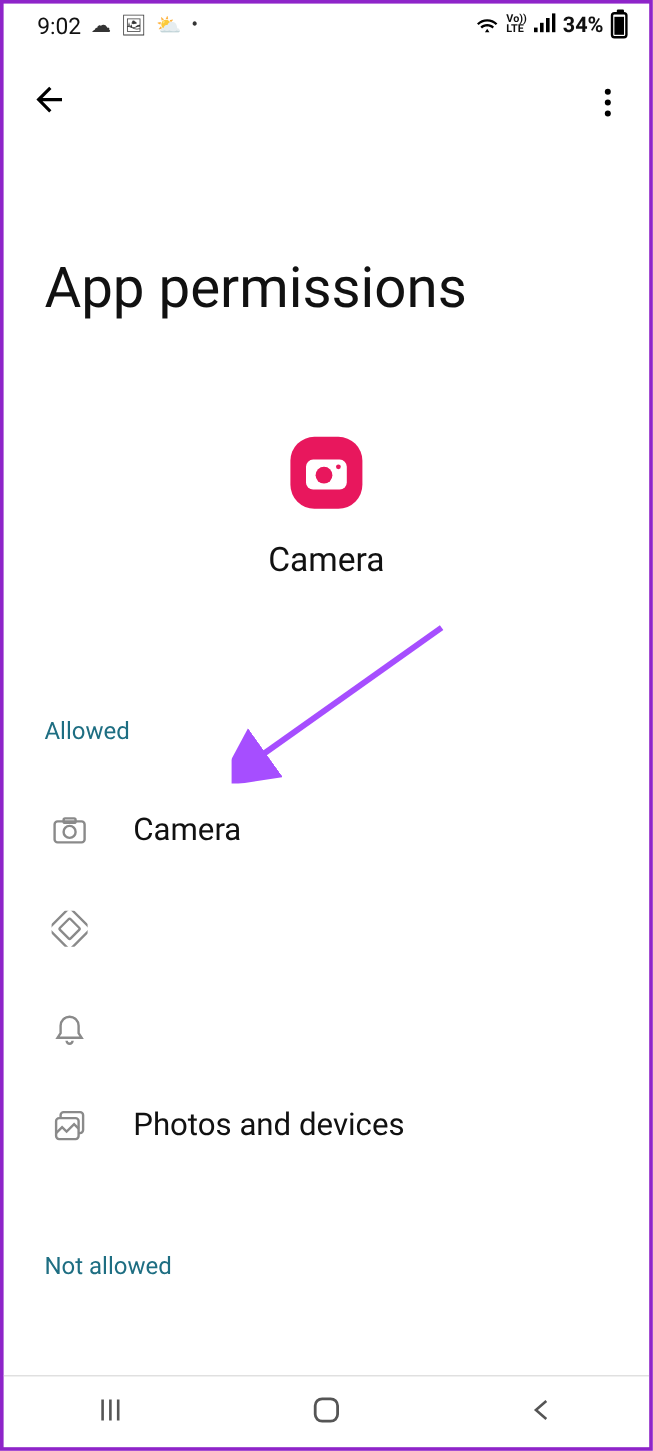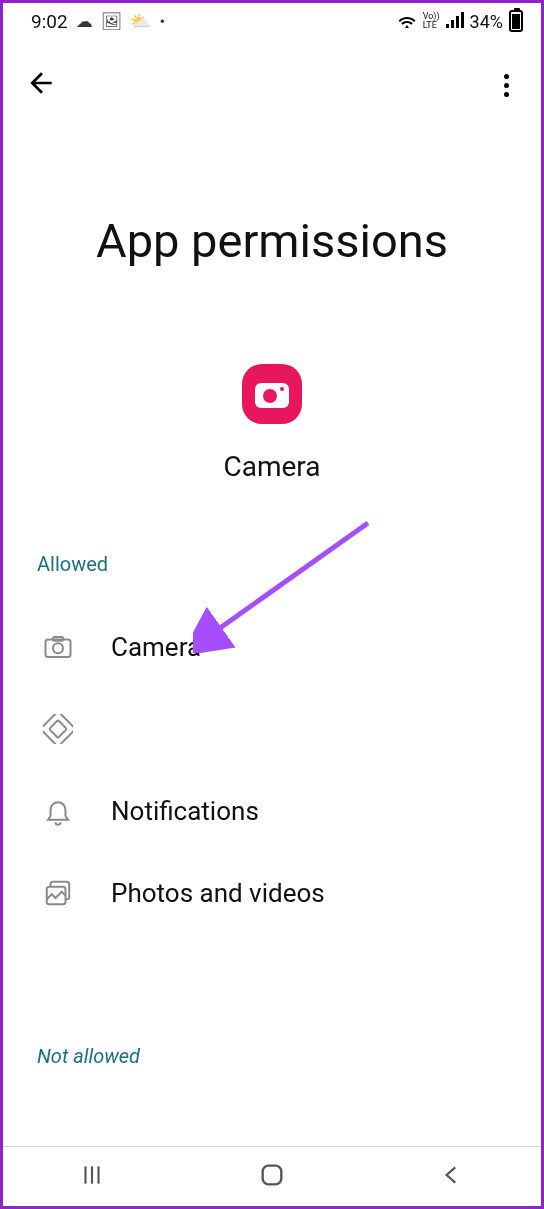--- a/index.html
+++ b/index.html
@@ -15,54 +15,54 @@
     
     .status-bar {
       height: 36px;
       display: flex;
       justify-content: space-between;
       align-items: center;
       padding: 0 18px 0 28px;
       color: #111;
     }
     .status-left { display: flex; align-items: center; gap: 8px; font-size: 19px; }
-    .status-right { display: flex; align-items: center; gap: 6px; font-size: 18px; font-weight: 400; }
+    .status-right { display: flex; align-items: center; gap: 6px; font-size: 18px; font-weight: 700; }
     .tiny-glyph { font-size: 17px; opacity: .85; }
     .tiny-text { font-size: 9px; line-height: 9px; }
     .battery {
       width: 14px; height: 22px; border: 2px solid #000; border-radius: 3px; position: relative;
     }
     .battery::before { content:""; position:absolute; top:-4px; left:3px; width:6px; height:3px; background:#000; border-radius:1px; }
     .battery::after { content:""; position:absolute; bottom:1px; left:1px; right:1px; height:83%; background:#000; }
 
     
     .app-bar {
       display: flex; justify-content: space-between; align-items: center;
       padding: 28px 22px 0 22px;
     }
     .dots { display:flex; flex-direction:column; gap:4px; padding:6px 10px; }
     .dots span { width:5px; height:5px; background:#000; border-radius:50%; }
 
     
-    .page-title { font-size: 47px; font-weight: 400; color: #111; padding: 110px 34px 0 34px; text-align: center; }
+    .page-title { font-size: 47px; font-weight: 400; color: #111; padding: 110px 34px 0 34px; }
 
     
     .app-identity { text-align: center; margin-top: 96px; }
     .app-icon-wrap { display:inline-block; }
     .app-icon {
       width: 60px; height: 60px; background: #e8175d; border-radius: 20px;
       display:flex; align-items:center; justify-content:center; margin: 0 auto;
     }
     .app-name { font-size: 28px; color:#111; margin-top: 26px; }
 
     
     .section-header {
-      font-size: 20px; color: #1e6e82; padding: 0 34px; margin-top: 69px;
-    }
-    .section-header.second { margin-top: 110px; font-style: italic; }
+      font-size: 20px; color: #1e6e82; padding: 0 34px; margin-top: 114px;
+    }
+    .section-header.second { margin-top: 64px; }
     .perm-list { margin-top: 30px; }
     .perm-row {
       display:flex; align-items:center; gap: 38px;
       padding: 26px 34px 26px 40px;
     }
     .perm-icon { width: 30px; height: 30px; color:#7a7a7a; flex-shrink:0; }
     .perm-label { font-size: 26px; color:#111; }
 
     
     .nav-bar {
@@ -162,32 +162,31 @@
     </span>
   </div>
 
   <div class="perm-row">
     <span class="perm-icon">
       <svg width="30" height="30" viewBox="0 0 24 24" fill="none" stroke="#8a8a8a" stroke-width="1.6">
           <path d="M18 16v-5a6 6 0 1 0-12 0v5l-2 3h16l-2-3z"></path>
           <path d="M10 21a2 2 0 0 0 4 0"></path>
         </svg>
     </span>
-    <span class="perm-label">Notifications</span>
   </div>
 
   <div class="perm-row">
     <span class="perm-icon">
       <svg width="30" height="30" viewBox="0 0 24 24" fill="none" stroke="#8a8a8a" stroke-width="1.6">
           <rect x="6" y="3" width="15" height="14" rx="2"></rect>
           <rect x="3" y="7" width="15" height="14" rx="2" fill="#fff"></rect>
           <path d="M3 17l4-4 3 3 5-5 3 3"></path>
         </svg>
     </span>
-    <span class="perm-label">Photos and videos</span>
+    <span class="perm-label">Photos and devices</span>
   </div>
 
 </div>
 
 <div class="section-header second">Not allowed</div>
 <div class="perm-list" style="margin-top:20px">
   <div class="perm-row">
     
     
   </div>

